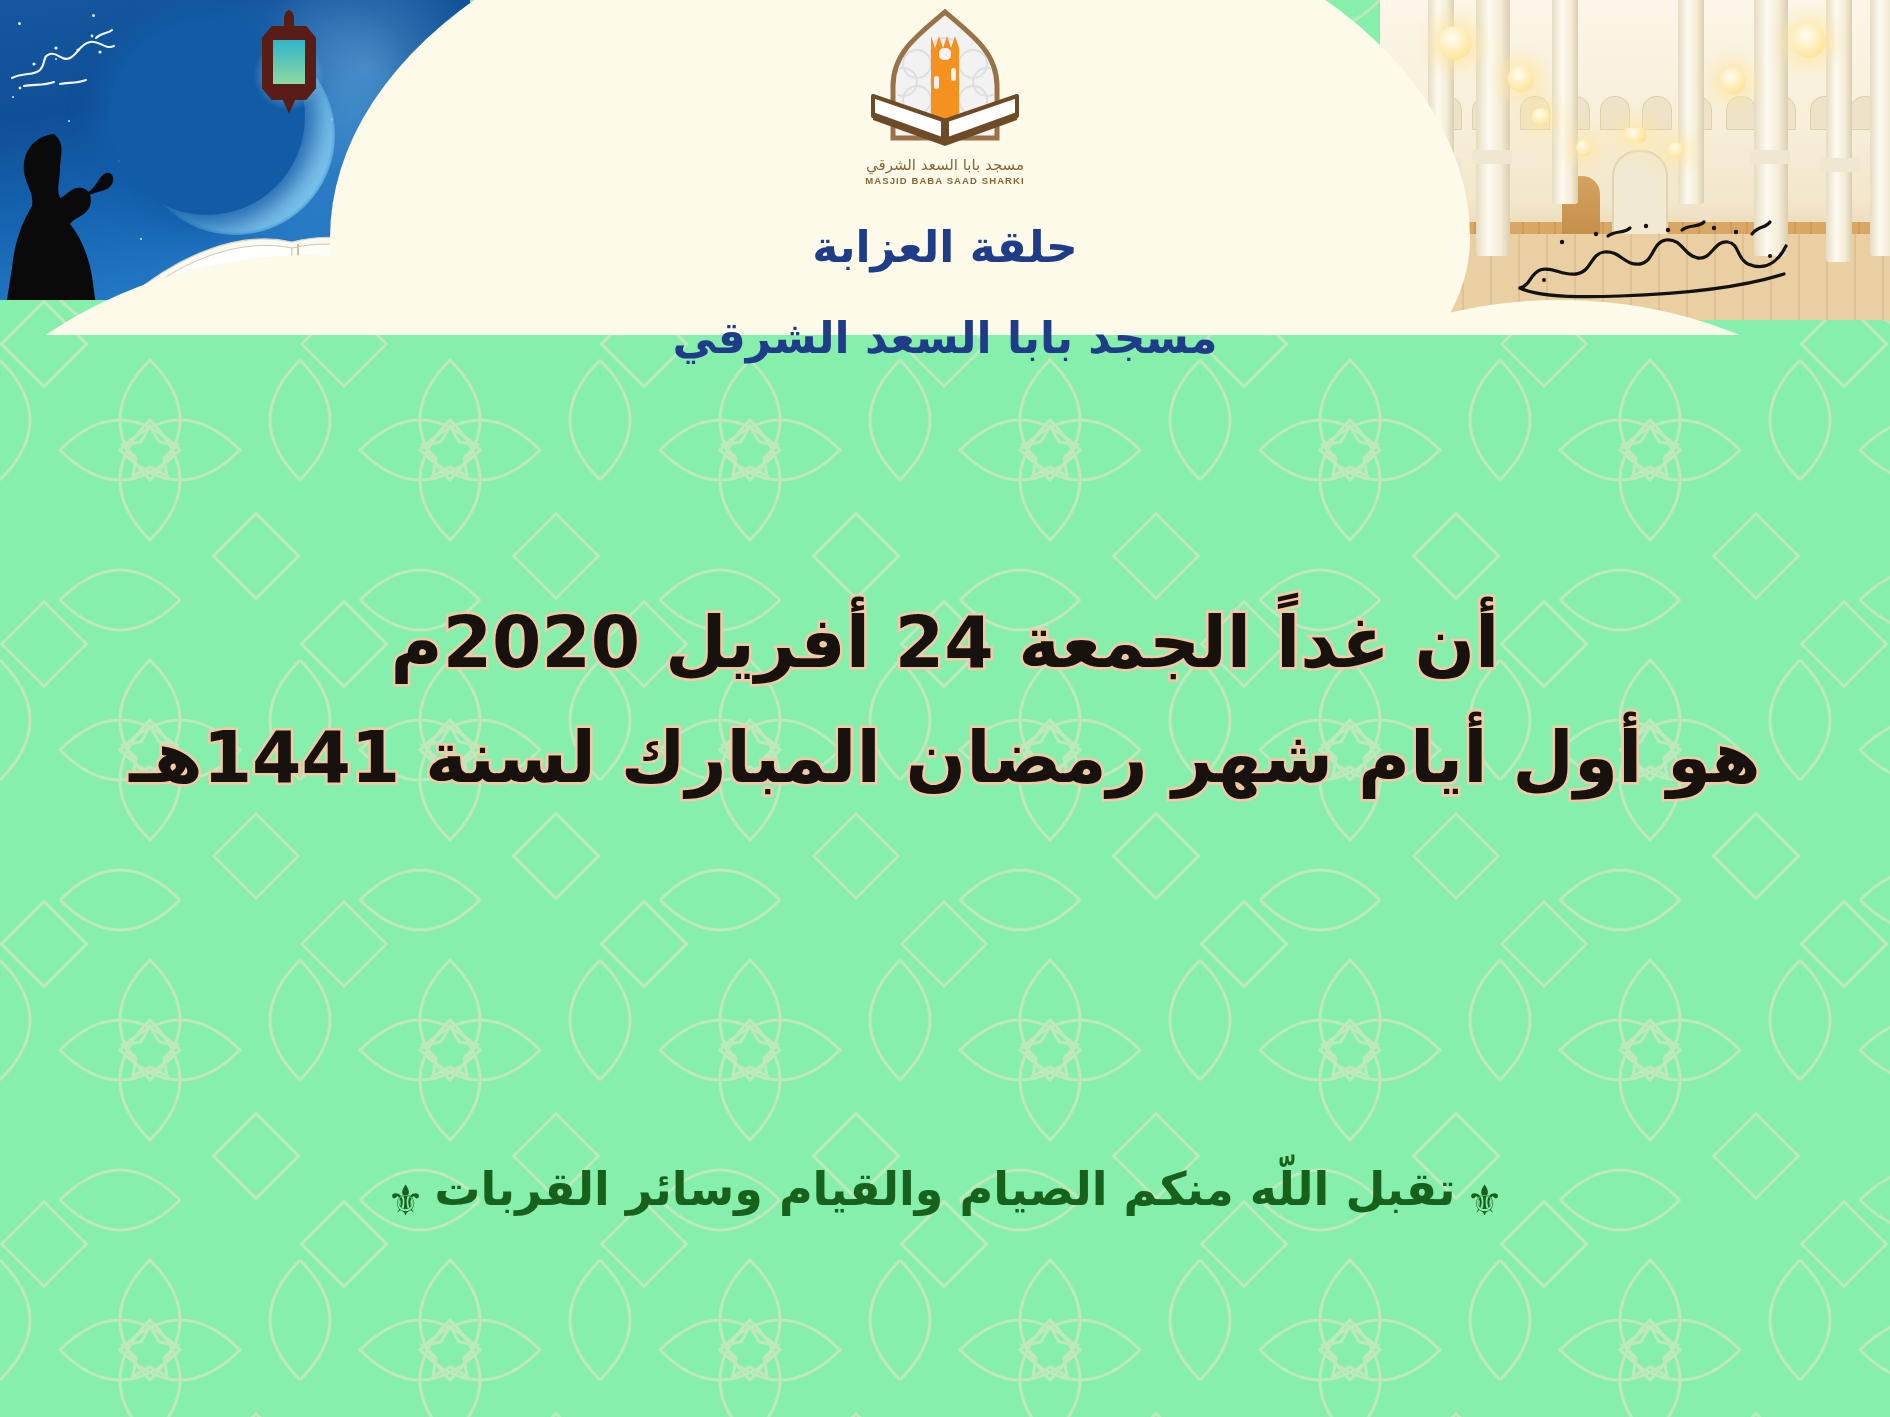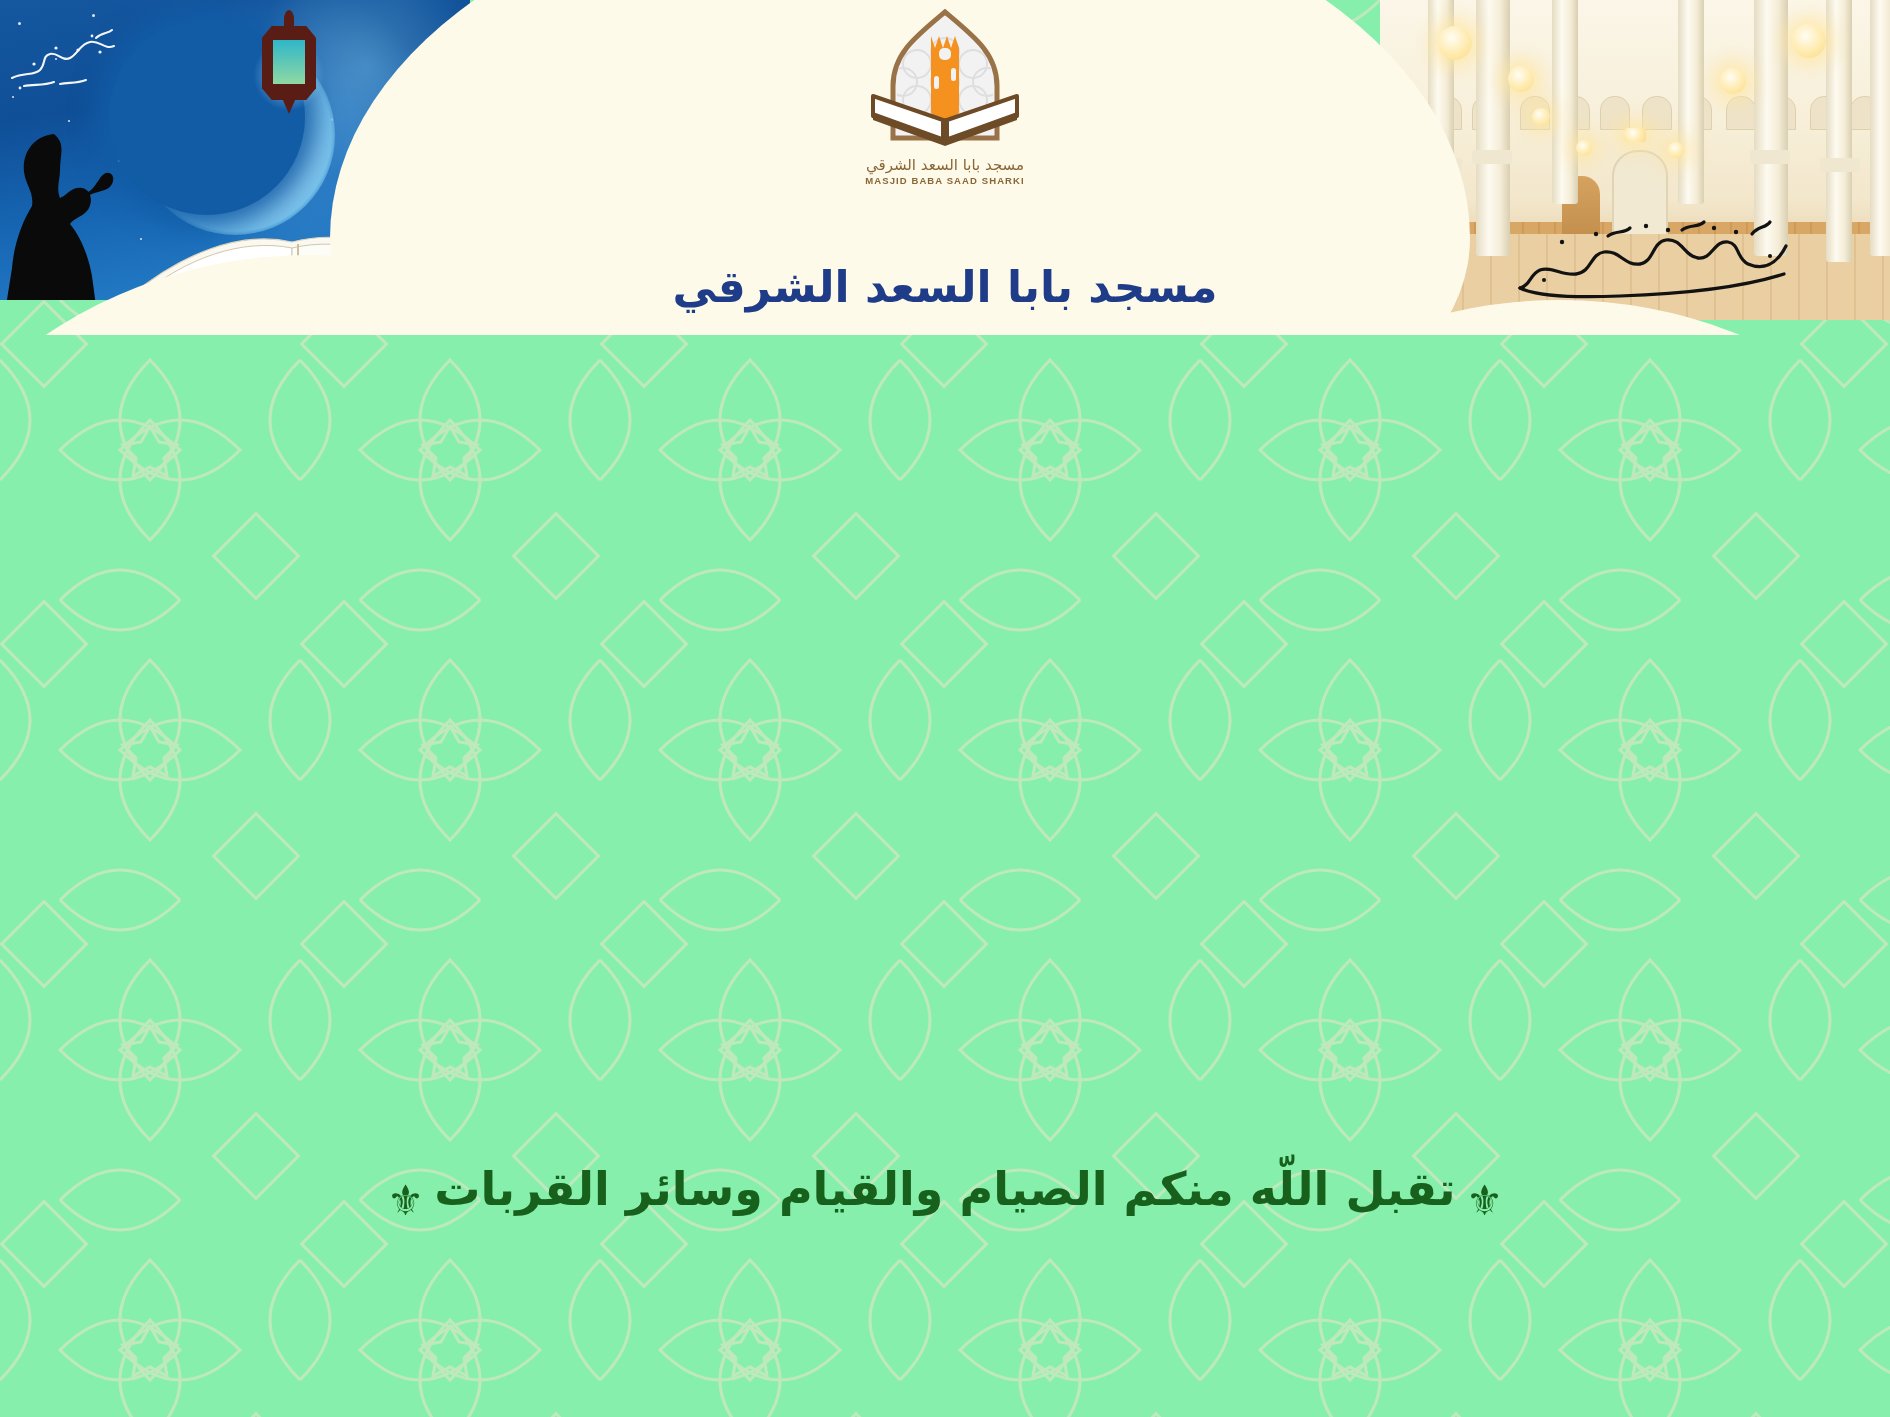--- a/index.html
+++ b/index.html
@@ -411,23 +411,26 @@
       <path fill="#FFFFFF" stroke="#6E4B27" stroke-width="4" stroke-linejoin="round" d="M12 88 L82 112 L82 132 L12 108 Z"></path>
       <path fill="#FFFFFF" stroke="#6E4B27" stroke-width="4" stroke-linejoin="round" d="M156 88 L86 112 L86 132 L156 108 Z"></path>
       <path stroke="#6E4B27" stroke-width="4" stroke-linecap="round" d="M84 112 L84 134"></path>
       <path fill="#6E4B27" d="M12 104 L84 130 L156 104 L156 112 L84 138 L12 112 Z"></path>
     </svg>
     <div class="logo-ar">مسجد بابا السعد الشرقي</div>
     <div class="logo-en">MASJID BABA SAAD SHARKI</div>
   </div>
 
   <div class="title-block">
+    <div class="title-1">حلقة العزابة</div>
     <div class="title-2">مسجد بابا السعد الشرقي</div>
   </div>
 
   <div class="main-block">
+    <div class="main-line l2">أن غداً الجمعة 24 أفريل 2020م</div>
+    <div class="main-line l3">هو أول أيام شهر رمضان المبارك لسنة 1441هـ</div>
   </div>
 
   <div class="dua-block">
     <span class="orn">⚜</span><span class="dua">تقبل اللّه منكم الصيام والقيام وسائر القربات</span><span class="orn">⚜</span>
   </div>
 
 </div>
 
 </body></html>

